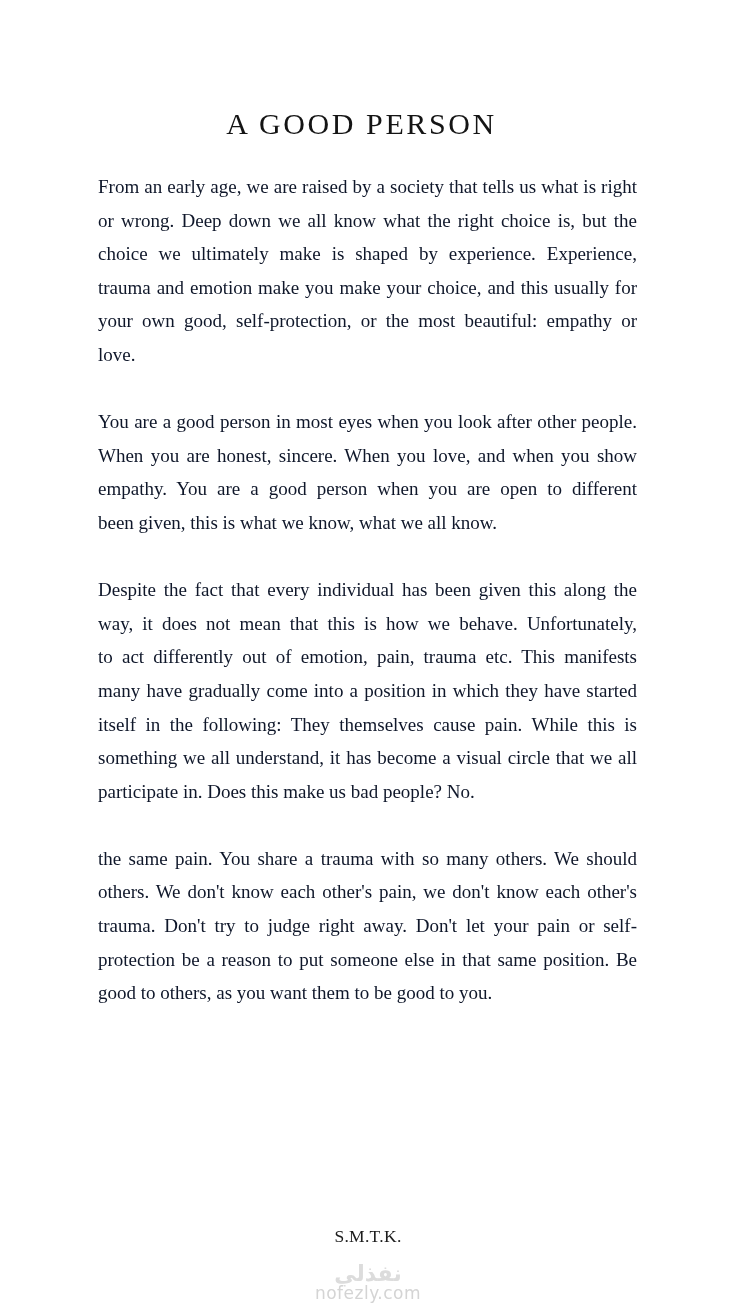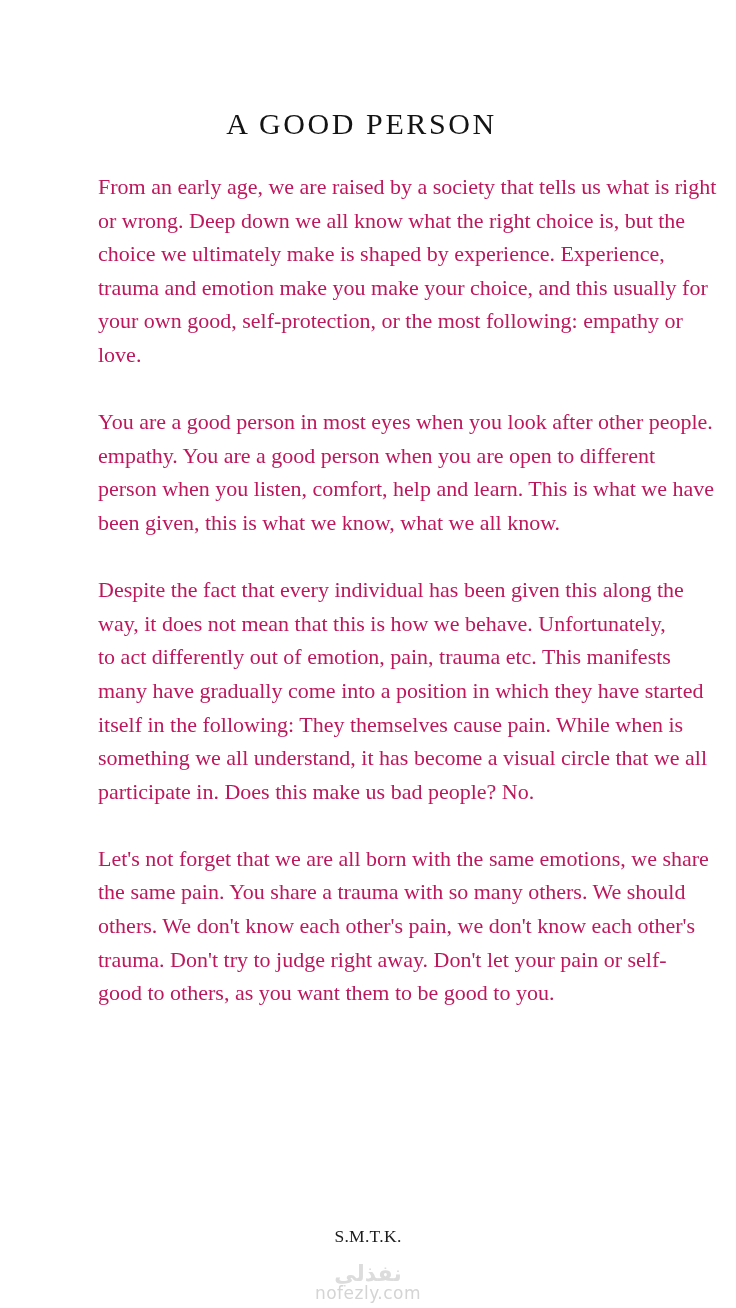--- a/index.html
+++ b/index.html
@@ -30,27 +30,27 @@
     position: absolute;
     left: 98px;
     width: 539px;
     top: 170px;
   }
   .para {
     margin: 0 0 33.6px 0;
   }
   .line {
     display: block;
-    font-size: 22px;
+    font-size: 19px;
     line-height: 33.6px;
     height: 33.6px;
     white-space: nowrap;
     text-align: justify;
     text-align-last: justify;
-    color: #be185d;
+    color: #0f172a;
   }
   .line.last {
     text-align: right;
     text-align-last: left;
   }
   .signature {
     position: absolute;
     left: 0;
     width: 736px;
     top: 1226px;
@@ -88,43 +88,43 @@
 <body>
 
 <div class="title">A GOOD PERSON</div>
 
 <div class="body-text">
   <div class="para">
     <span class="line">From an early age, we are raised by a society that tells us what is right</span>
     <span class="line">or wrong. Deep down we all know what the right choice is, but the</span>
     <span class="line">choice we ultimately make is shaped by experience. Experience,</span>
     <span class="line">trauma and emotion make you make your choice, and this usually for</span>
-    <span class="line">your own good, self-protection, or the most following: empathy or</span>
+    <span class="line">your own good, self-protection, or the most beautiful: empathy or</span>
     <span class="line last">love.</span>
   </div>
   <div class="para">
     <span class="line">You are a good person in most eyes when you look after other people.</span>
+    <span class="line">When you are honest, sincere. When you love, and when you show</span>
     <span class="line">empathy. You are a good person when you are open to different</span>
-    <span class="line">person when you listen, comfort, help and learn. This is what we have</span>
     <span class="line last">been given, this is what we know, what we all know.</span>
   </div>
   <div class="para">
     <span class="line">Despite the fact that every individual has been given this along the</span>
     <span class="line">way, it does not mean that this is how we behave. Unfortunately,</span>
     <span class="line">to act differently out of emotion, pain, trauma etc. This manifests</span>
     <span class="line">many have gradually come into a position in which they have started</span>
-    <span class="line">itself in the following: They themselves cause pain. While when is</span>
+    <span class="line">itself in the following: They themselves cause pain. While this is</span>
     <span class="line">something we all understand, it has become a visual circle that we all</span>
     <span class="line last">participate in. Does this make us bad people? No.</span>
   </div>
   <div class="para">
-    <span class="line">Let's not forget that we are all born with the same emotions, we share</span>
     <span class="line">the same pain. You share a trauma with so many others. We should</span>
     <span class="line">others. We don't know each other's pain, we don't know each other's</span>
     <span class="line">trauma. Don't try to judge right away. Don't let your pain or self-</span>
+    <span class="line">protection be a reason to put someone else in that same position. Be</span>
     <span class="line last">good to others, as you want them to be good to you.</span>
   </div>
 </div>
 
 <div class="signature">S.M.T.K.</div>
 
 <div class="watermark">
   <span class="ar">نفذلي</span>
   <span class="lat">nofezly.com</span>
 </div>

